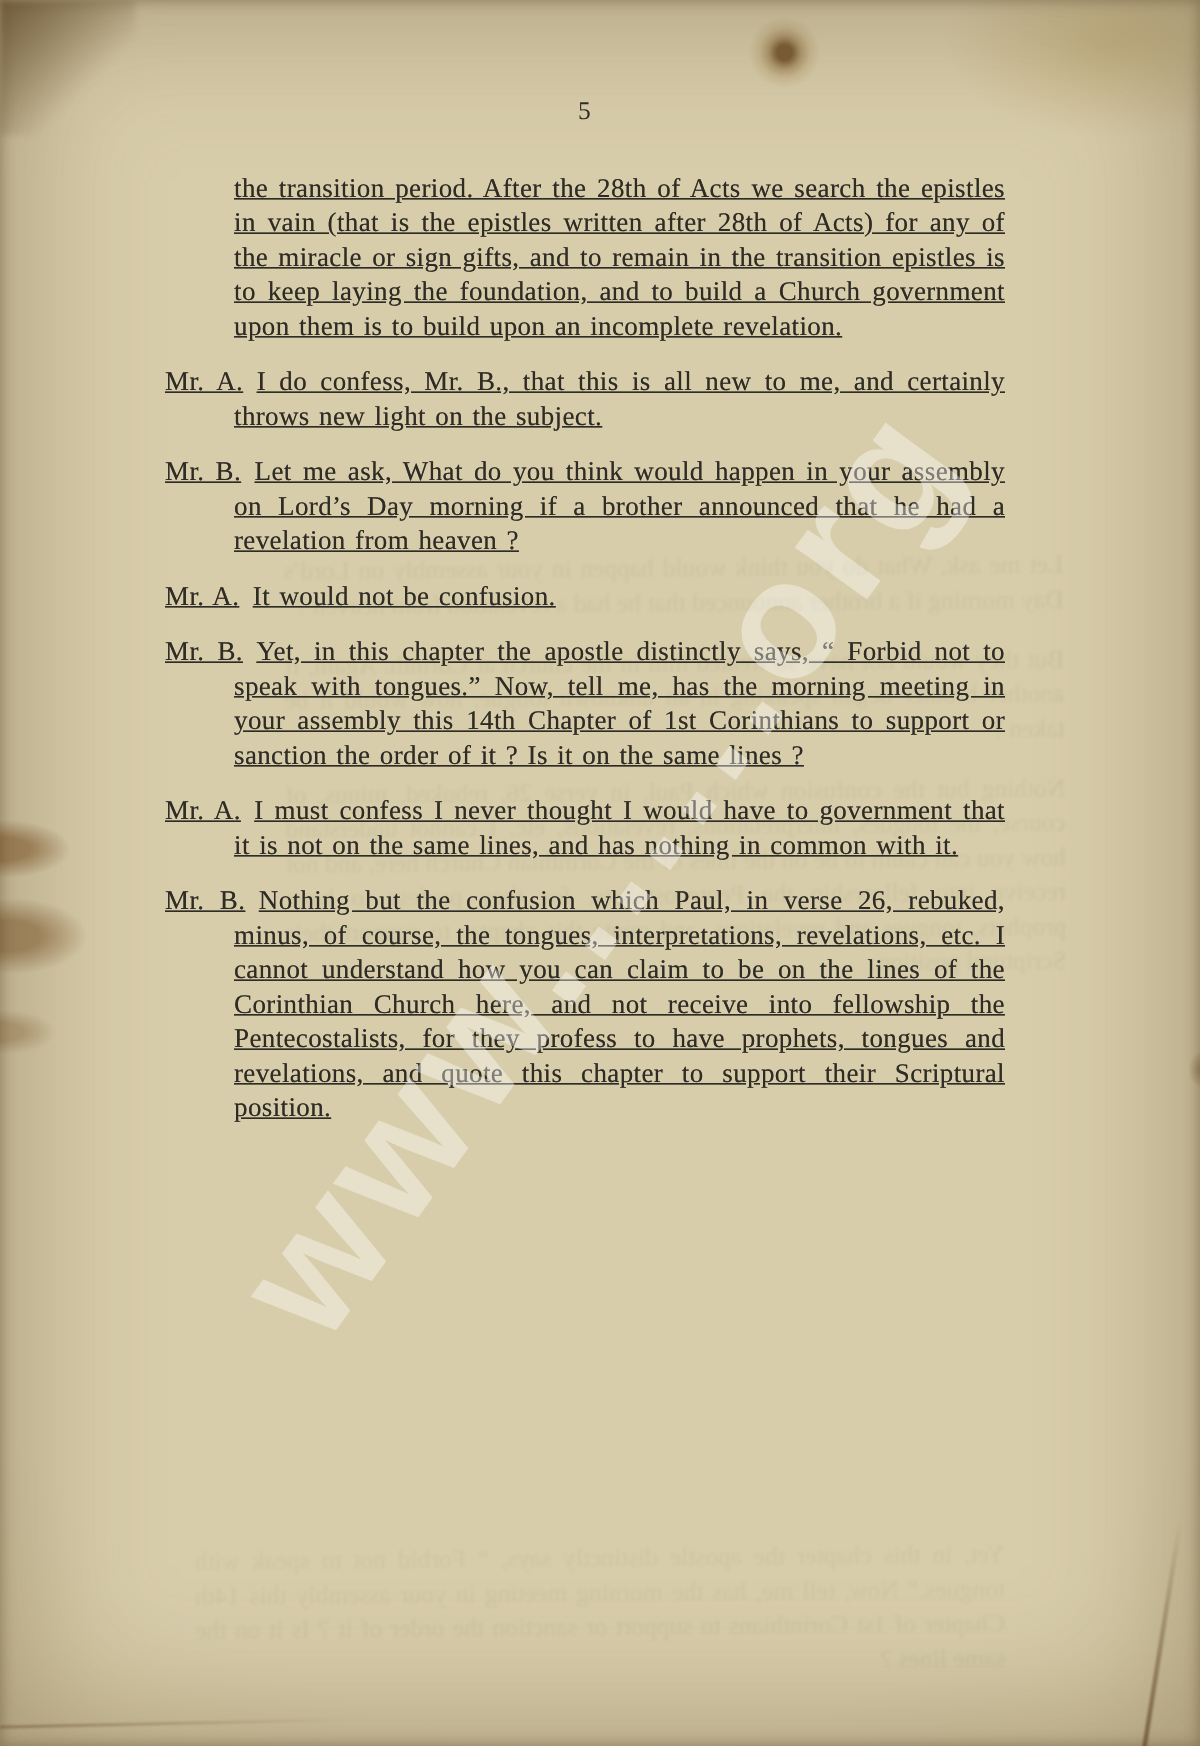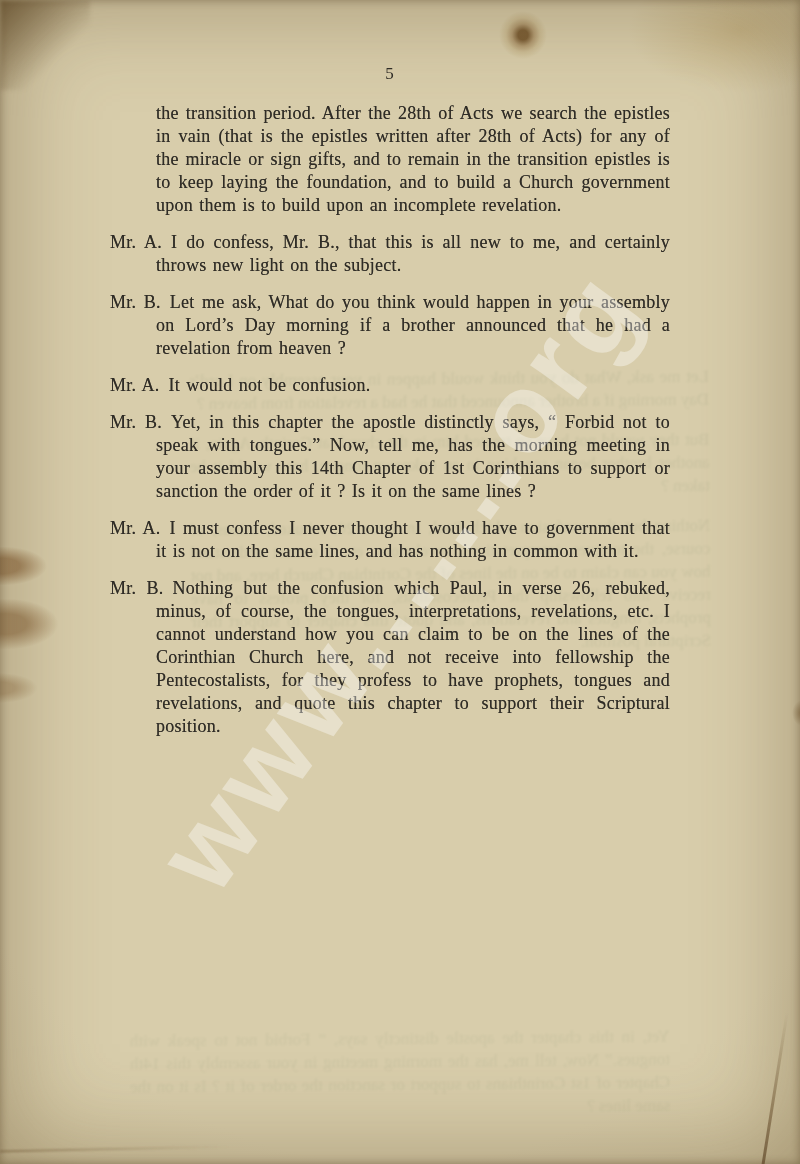--- a/index.html
+++ b/index.html
@@ -22,25 +22,26 @@
   .corner-shadow{
     position:absolute;left:0;top:0;width:90px;height:90px;
     background:linear-gradient(135deg, rgba(100,78,44,0.85) 0%, rgba(100,78,44,0.0) 65%);
     filter:blur(2px);
   }
   .page-number{
     position:absolute;top:64px;left:0;width:780px;text-align:center;
     font-size:17px;color:#2f2c26;letter-spacing:1px;z-index:2;
   }
   .content{
-    position:absolute;top:102px;left:110px;width:560px;z-index:2;
+    position:absolute;top:114px;left:110px;width:560px;z-index:2;
     color:#2f2c26;font-size:18px;line-height:23px;
     letter-spacing:0.25px;word-spacing:1.5px;
     text-align:justify;
     text-shadow:0 0 0.4px rgba(47,44,38,0.65);
+    text-decoration:underline;
   }
   .entry{padding-left:46px;margin:0 0 14px 0;}
   .entry.with-speaker{text-indent:-46px;}
   .entry .speaker{display:inline;margin-right:9px;white-space:nowrap;}
   .showthrough{
     position:absolute;z-index:1;color:#41603f;opacity:0.09;
     font-size:17px;line-height:23px;text-align:justify;
     transform:scaleX(-1) rotate(0.5deg);
     filter:blur(1.1px);
     pointer-events:none;

